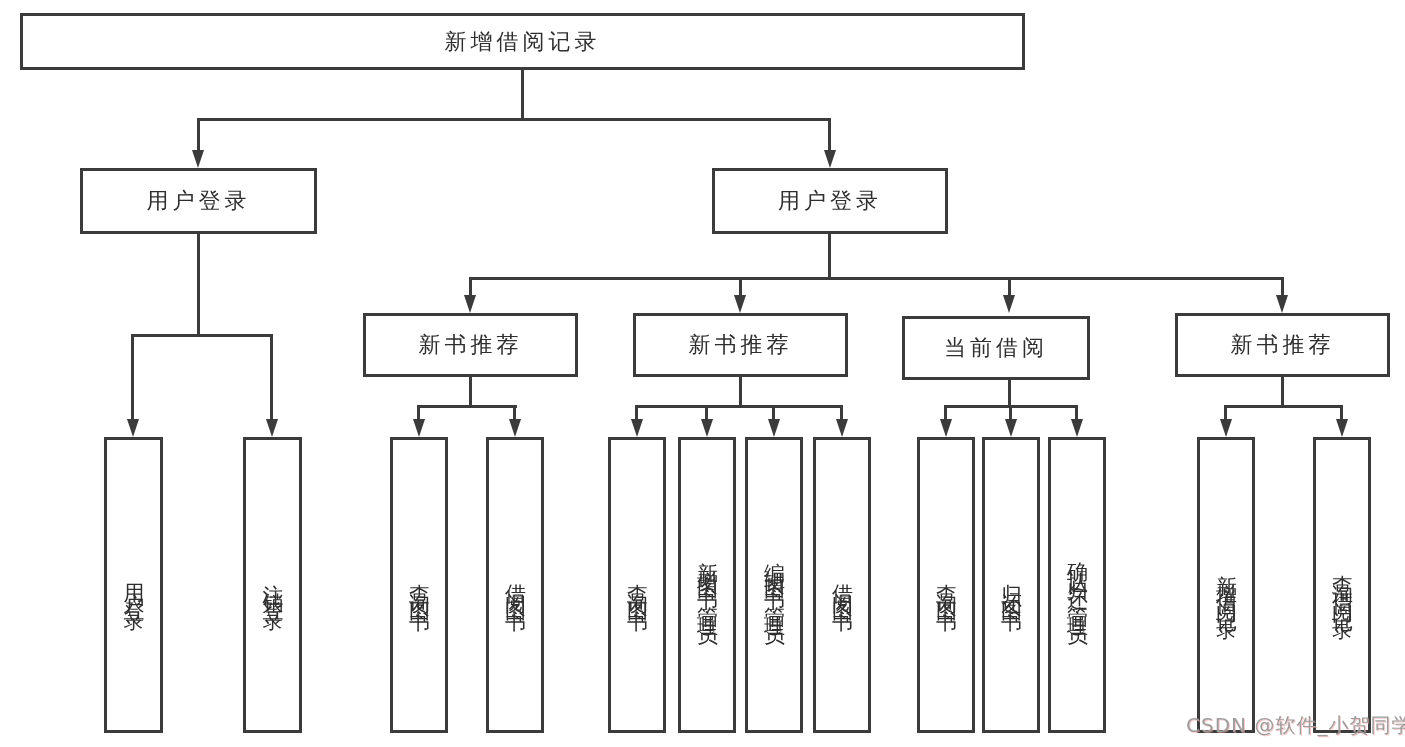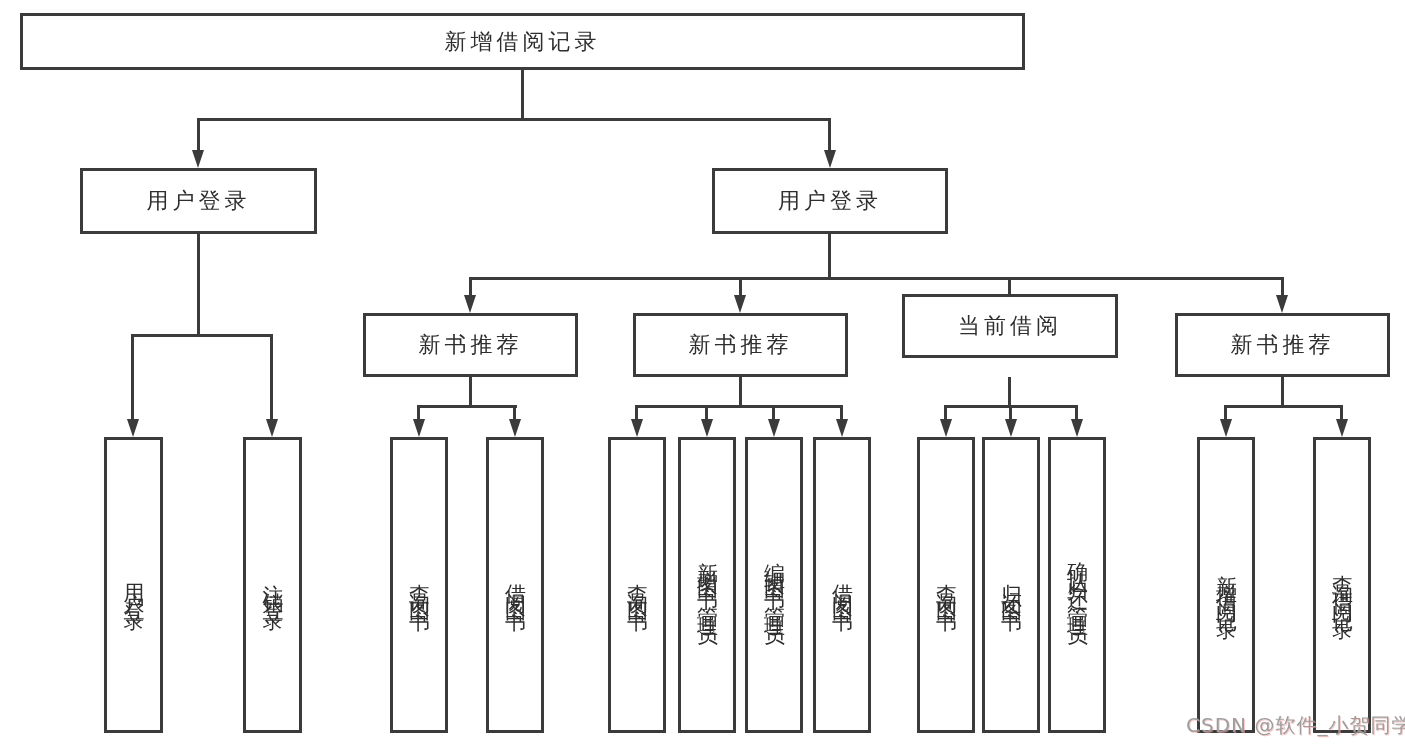--- a/index.html
+++ b/index.html
@@ -70,21 +70,21 @@
   <div class="arrow" style="left:1003px;top:295px"></div>
   <div class="vline" style="left:1281px;top:277px;height:18px"></div>
   <div class="arrow" style="left:1276px;top:295px"></div>
 
   <div class="node" style="left:363px;top:313px;width:215px;height:64px">
     <span>新书推荐</span>
   </div>
   <div class="node" style="left:633px;top:313px;width:215px;height:64px">
     <span>新书推荐</span>
   </div>
-  <div class="node" style="left:902px;top:294px;width:216px;height:64px">
+  <div class="node" style="left:902px;top:316px;width:188px;height:64px">
     <span>当前借阅</span>
   </div>
   <div class="node" style="left:1175px;top:313px;width:215px;height:64px">
     <span>新书推荐</span>
   </div>
 
   <div class="vline" style="left:469px;top:377px;height:30px"></div>
   <div class="hline" style="left:417px;top:405px;width:100px"></div>
   <div class="vline" style="left:417px;top:405px;height:14px"></div>
   <div class="arrow" style="left:413px;top:419px"></div>

